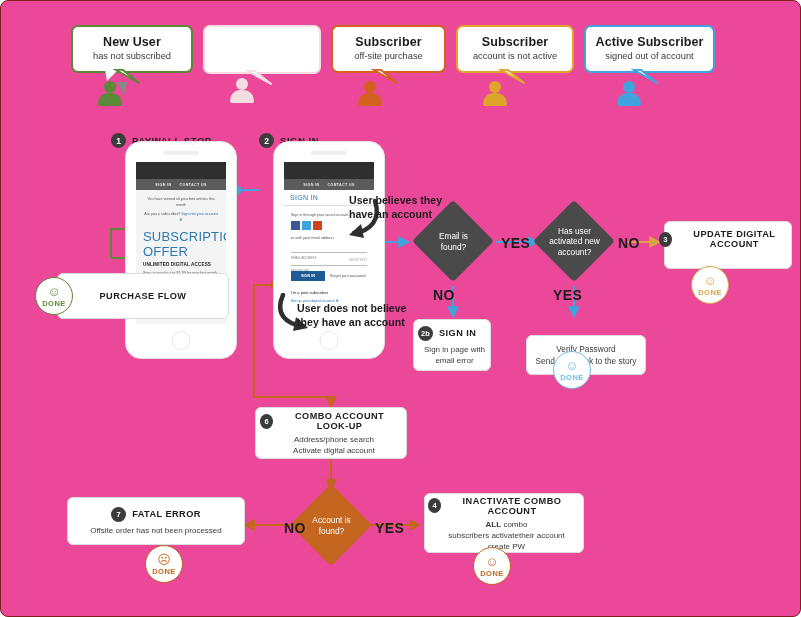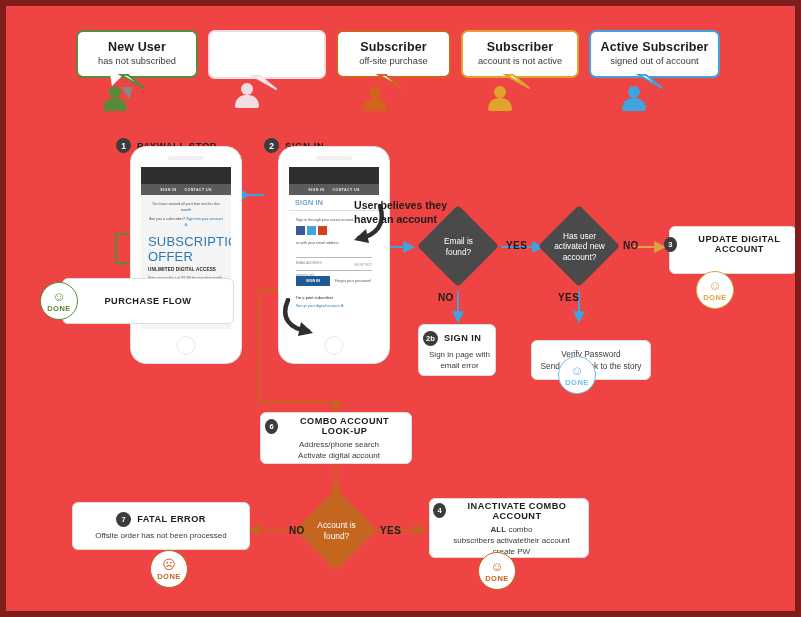--- a/index.html
+++ b/index.html
@@ -4,23 +4,23 @@
 <style>
   * { box-sizing: border-box; margin: 0; padding: 0; }
   html, body {
     width: 801px; height: 617px;
     background: #fff;
     font-family: "Liberation Sans", sans-serif;
   }
   #canvas {
     position: relative;
     width: 801px; height: 617px;
-    background: #ef4444;
-    border: 6px solid #7f1d1d;
-    border-radius: 0;
+    background: #ec4899;
+    border: 1px solid #7f1d1d;
+    border-radius: 8px;
     overflow: hidden;
   }
   #wires { position: absolute; left: 0; top: 0; width: 801px; height: 617px; pointer-events: none; }
 
   
   .persona { position: absolute; }
   .bubble {
     position: relative;
     border: 2px solid #888;
     border-radius: 7px;
@@ -131,21 +131,21 @@
     position:absolute; left:0; top:0; width:100%; height:100%;
     transform: rotate(45deg); border-radius:4px;
   }
   .diamond .lbl {
     position:relative; font-size:8.3px; color:#fff; line-height:10.5px;
     text-align:center; font-weight:normal;
   }
 
   
   .edgelbl {
-    position:absolute; font-size:10px; font-weight:bold; color:#1c1c1c; letter-spacing:.4px;
+    position:absolute; font-size:14px; font-weight:bold; color:#1c1c1c; letter-spacing:.4px;
   }
 
   
   .done {
     position:absolute; width:38px; height:38px; border-radius:50%;
     border:1.4px solid #caa45a; background:#fff;
     display:flex; flex-direction:column; align-items:center; justify-content:center;
   }
   .done .face { font-size:13px; line-height:12px; margin-top:1px; }
   .done .d { font-size:7.5px; font-weight:bold; letter-spacing:.5px; margin-top:1px; }
@@ -355,20 +355,22 @@
     <path d="M34,4 C40,22 30,34 13,36" stroke="#2f2f2f" stroke-width="4.5" fill="none" stroke-linecap="round"></path>
     <path d="M20,27 L8,38 L23,41 Z" fill="#2f2f2f"></path>
   </svg>
   <div class="anno" style="left:348px; top:192px; white-space:pre-line;">User believes they
 have an account</div>
 
   <svg class="curvearrow" style="left:272px; top:292px;" width="42" height="42">
     <path d="M10,2 C2,20 12,31 30,33" stroke="#2f2f2f" stroke-width="4.5" fill="none" stroke-linecap="round"></path>
     <path d="M23,24 L35,35 L20,38 Z" fill="#2f2f2f"></path>
   </svg>
+  <div class="anno" style="left:296px; top:300px; white-space:pre-line;">User does not believe
+they have an account</div>
 
   <div class="box" style="left:56px; top:272px; width:172px; height:46px;">
     <div class="hdr">
       <div class="t">PURCHASE FLOW</div>
     </div>
   </div>
   <div class="done" style="left:34px; top:276px; border-color:#5a8a37;">
     <div class="face" style="color:#5a8a37;">☺</div>
     <div class="d" style="color:#5a8a37;">DONE</div>
   </div>

